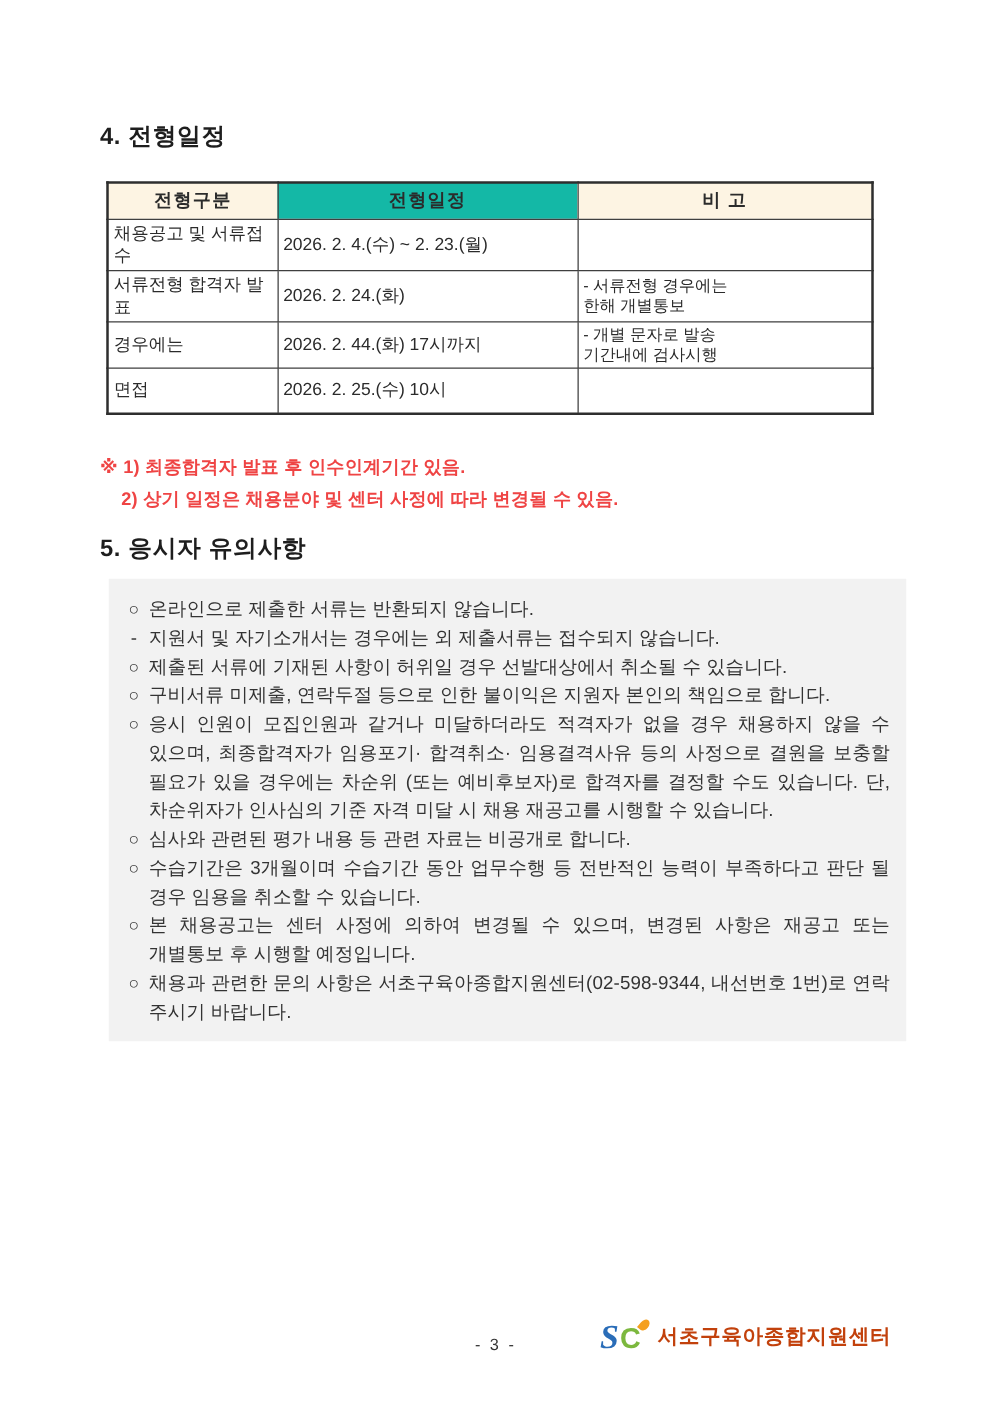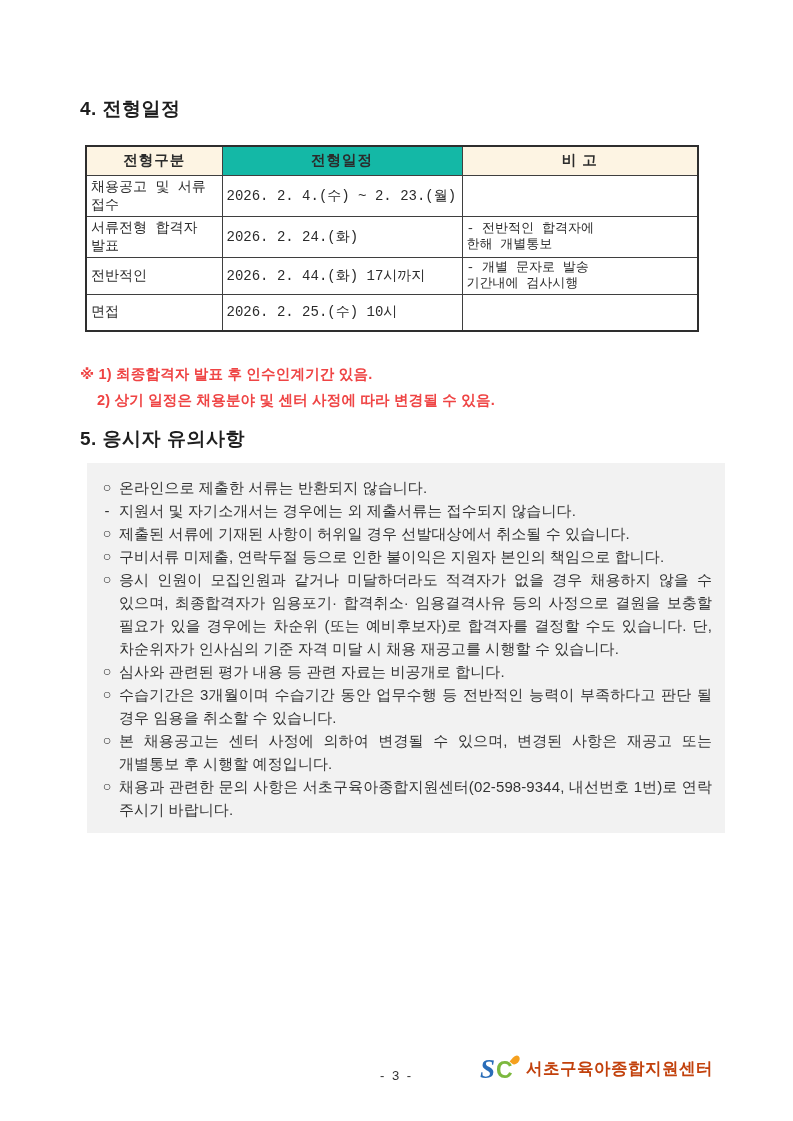--- a/index.html
+++ b/index.html
@@ -36,21 +36,21 @@
     vertical-align: middle;
     padding: 2px 4px;
   }
   table.schedule { border: 2px solid #2e2e2e; }
   table.schedule thead th {
     background: #fdf4e3;
     font-weight: bold; font-size: 14.5px;
     height: 29px;
     letter-spacing: 1px;
   }
-  table.schedule tbody tr { height: 37px; font-family: Liberation Mono, monospace; }
+  table.schedule tbody tr { height: 37px; }
   table.schedule tbody tr:first-child { height: 36px; }
   table.schedule tbody tr:nth-child(2) { height: 38px; }
   td.note-cell { font-size: 13px; line-height: 16px; }
   .note-line { display: block; }
 
   .table-notes {
     position: absolute; left: 80px; top: 361px;
     font-size: 14.5px; font-weight: bold; color: #ef4444;
     line-height: 26px; letter-spacing: 0.2px;
   }
@@ -138,26 +138,26 @@
         <td>2026. 2. 4.(수) ~ 2. 23.(월)</td>
         <td class="note-cell">
           <span class="note-line"></span>
           <span class="note-line"></span>
         </td>
       </tr>
       <tr>
         <td>서류전형 합격자 발표</td>
         <td>2026. 2. 24.(화)</td>
         <td class="note-cell">
-          <span class="note-line">- 전반적인 합격자에</span>
+          <span class="note-line">- 서류전형 경우에는</span>
           <span class="note-line">한해 개별통보</span>
         </td>
       </tr>
       <tr>
-        <td>전반적인</td>
+        <td>경우에는</td>
         <td>2026. 2. 44.(화) 17시까지</td>
         <td class="note-cell">
           <span class="note-line">- 개별 문자로 발송</span>
           <span class="note-line">기간내에 검사시행</span>
         </td>
       </tr>
       <tr>
         <td>면접</td>
         <td>2026. 2. 25.(수) 10시</td>
         <td class="note-cell">

